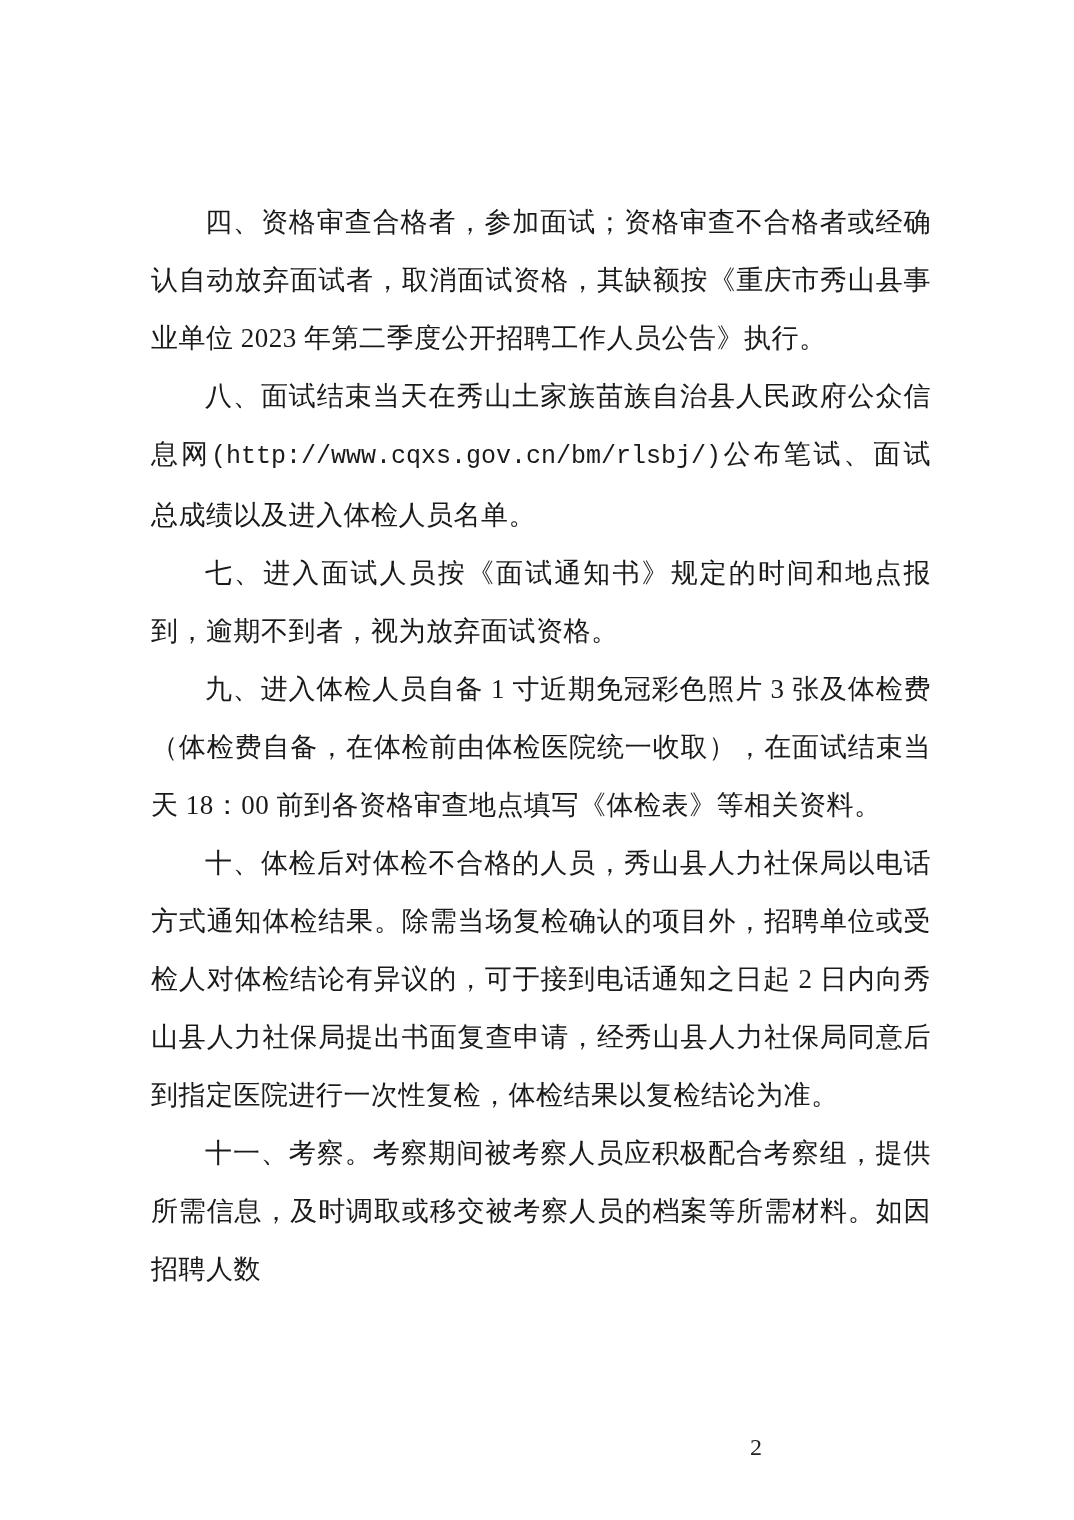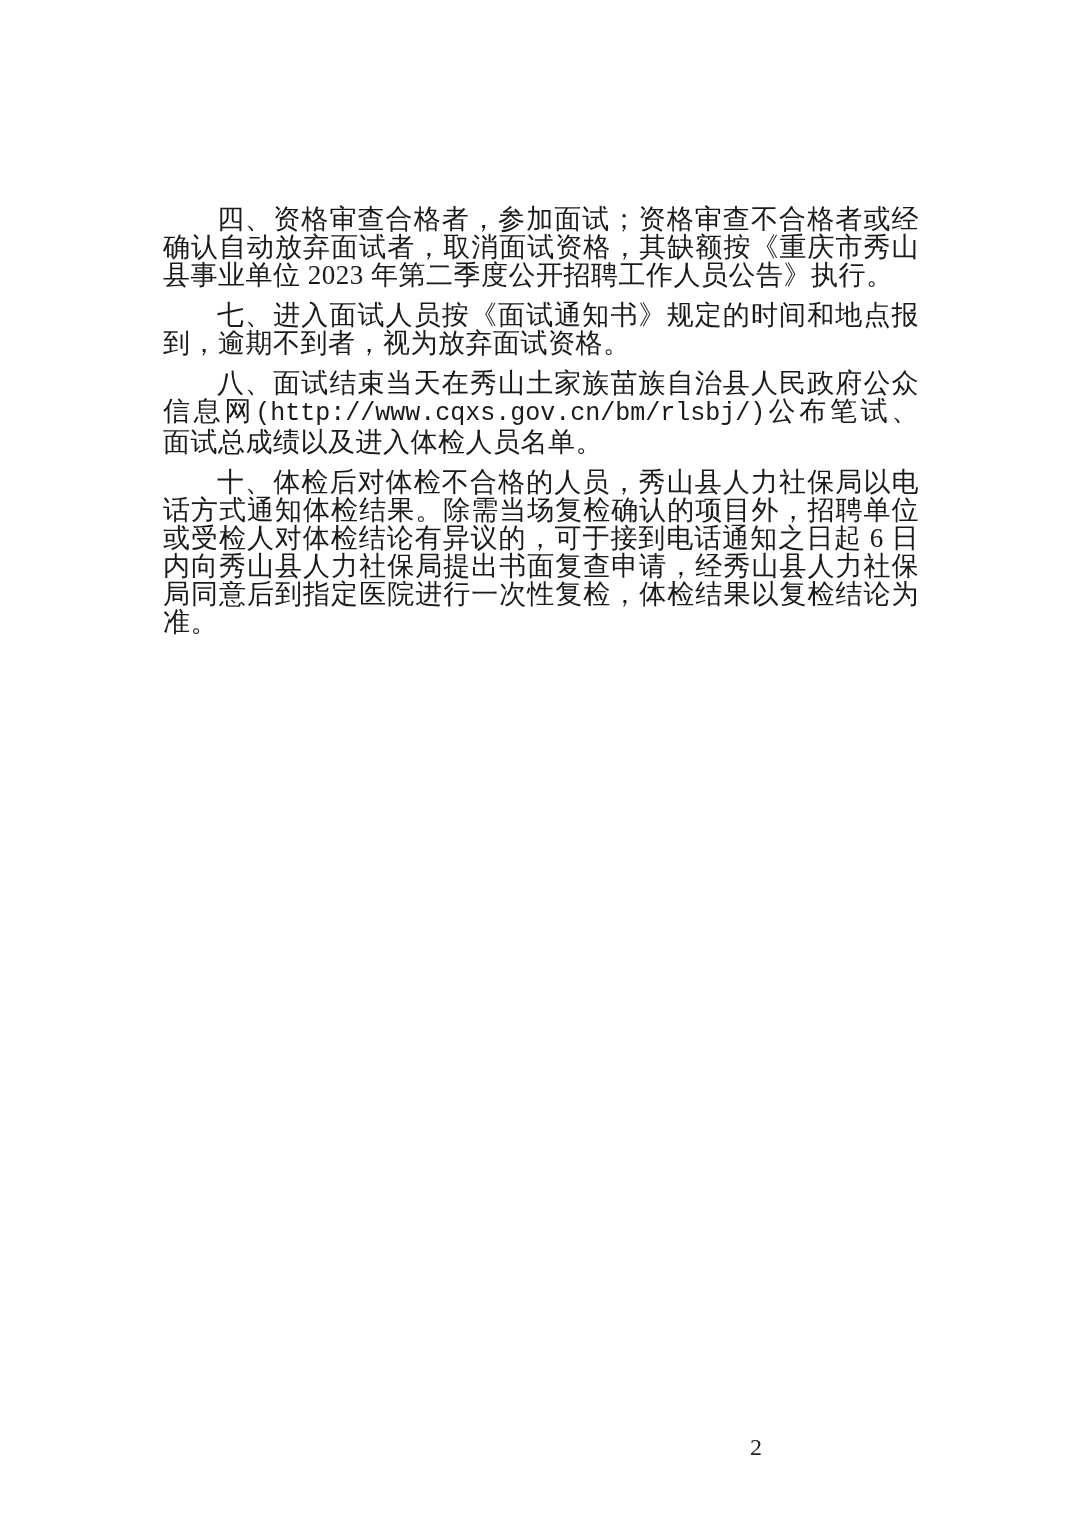--- a/index.html
+++ b/index.html
@@ -17,24 +17,24 @@
     color: #1a1a1a;
     overflow: hidden;
   }
   .doc-body {
     position: absolute;
     left: 151px;
     top: 193px;
     width: 780px;
   }
   .para {
-    margin: 12px;
+    margin: 0;
     padding: 0;
     font-size: 27px;
-    line-height: 28px;
+    line-height: 58px;
     text-align: justify;
     text-justify: inter-ideograph;
     text-indent: 2em;
     word-break: break-all;
     letter-spacing: 0.5px;
   }
   .mono {
     font-family: "Liberation Mono", "DejaVu Sans Mono", monospace;
     font-size: 25px;
     letter-spacing: 0;
@@ -49,18 +49,20 @@
     line-height: 30px;
     color: #222222;
   }
 </style>
 </head>
 <body>
 
 <div class="page">
   <div class="doc-body" id="doc-body">
       <p class="para"><span>四、资格审查合格者，参加面试；资格审查不合格者或经确认自动放弃面试者，取消面试资格，其缺额按《重庆市秀山县事业单位 2023 年第二季度公开招聘工作人员公告》执行。</span></p>
+      <p class="para"><span>八、面试结束当天在秀山土家族苗族自治县人民政府公众信息网</span><span class="mono">(http://www.cqxs.gov.cn/bm/rlsbj/)</span><span>公布笔试、面试总成绩以及进入体检人员名单。</span></p>
       <p class="para"><span>七、进入面试人员按《面试通知书》规定的时间和地点报到，逾期不到者，视为放弃面试资格。</span></p>
-      <p class="para"><span>八、面试结束当天在秀山土家族苗族自治县人民政府公众信息网</span><span class="mono">(http://www.cqxs.gov.cn/bm/rlsbj/)</span><span>公布笔试、面试总成绩以及进入体检人员名单。</span></p>
-      <p class="para"><span>十、体检后对体检不合格的人员，秀山县人力社保局以电话方式通知体检结果。除需当场复检确认的项目外，招聘单位或受检人对体检结论有异议的，可于接到电话通知之日起 6 日内向秀山县人力社保局提出书面复查申请，经秀山县人力社保局同意后到指定医院进行一次性复检，体检结果以复检结论为准。</span></p>
+      <p class="para"><span>九、进入体检人员自备 1 寸近期免冠彩色照片 3 张及体检费（体检费自备，在体检前由体检医院统一收取），在面试结束当天 18：00 前到各资格审查地点填写《体检表》等相关资料。</span></p>
+      <p class="para"><span>十、体检后对体检不合格的人员，秀山县人力社保局以电话方式通知体检结果。除需当场复检确认的项目外，招聘单位或受检人对体检结论有异议的，可于接到电话通知之日起 2 日内向秀山县人力社保局提出书面复查申请，经秀山县人力社保局同意后到指定医院进行一次性复检，体检结果以复检结论为准。</span></p>
+      <p class="para"><span>十一、考察。考察期间被考察人员应积极配合考察组，提供所需信息，及时调取或移交被考察人员的档案等所需材料。如因招聘人数</span></p>
     </div>
   <div class="page-number">2</div>
 </div>
 
 </body></html>

